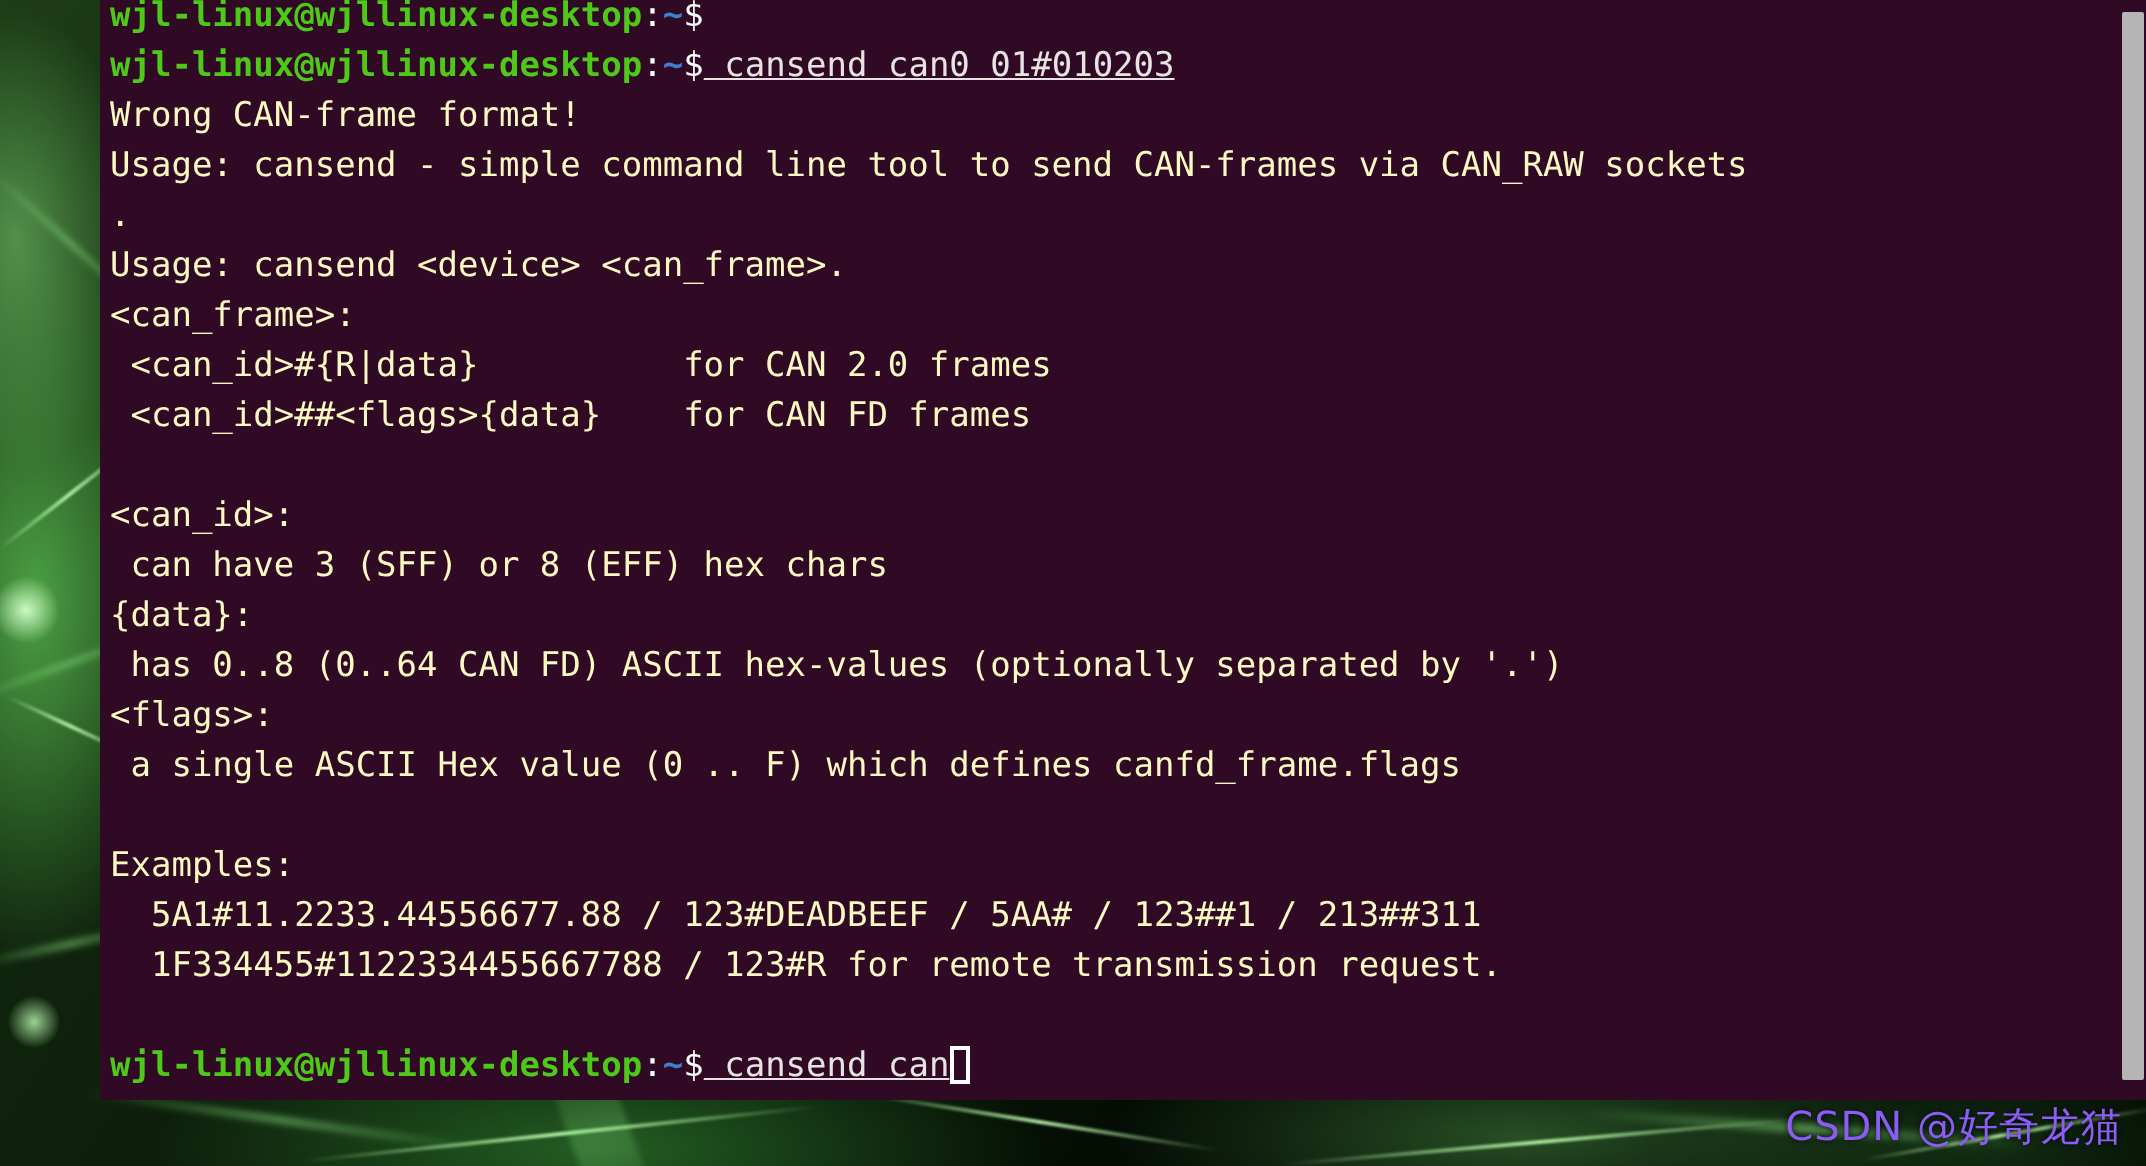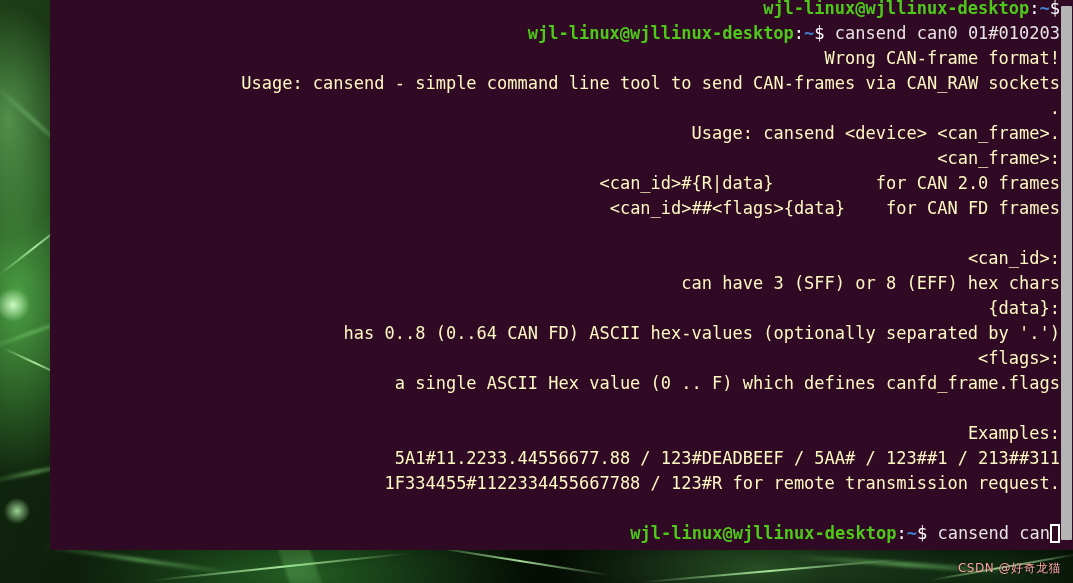--- a/index.html
+++ b/index.html
@@ -45,39 +45,38 @@
 
   
   #terminal {
     position: absolute;
     left: 50px;
     top: 0;
     width: 1023px;
     height: 550px;
     background: #300a24;
     overflow: hidden;
-    text-align: right;
   }
   #term-text {
     position: absolute;
     left: 5px;
     top: -4px;
     right: 13px;
     font-size: 17px;
     line-height: 25px;
     white-space: pre;
     color: #e8e3e3;
     letter-spacing: 0px;
   }
   .line { height: 25px; }
   .usr  { color: #4ec919; font-weight: bold; }
   .colon{ color: #ffffff; }
   .tilde{ color: #3f7fd0; font-weight: bold; }
   .dollar{ color: #ffffff; }
-  .cmd  { color: #e8e3e3; }
+  .cmd  { color: #e8e3e3; text-decoration: underline; }
   .out  { color: #fef9c3; }
 
   
   .cursor {
     display: inline-block;
     width: 10px;
     height: 19px;
     vertical-align: -4px;
     border: 2px solid #ffffff;
     box-sizing: border-box;
@@ -102,22 +101,22 @@
     background: #b5b5b5;
     border-radius: 1px;
   }
 
   
   #watermark {
     position: absolute;
     right: 12px;
     bottom: 6px;
     font-family: "DejaVu Sans", "Liberation Sans", sans-serif;
-    font-size: 12px;
-    color: #fca5a5;
+    font-size: 20px;
+    color: #8b5cf6;
     letter-spacing: 0.5px;
     text-shadow: 0 0 3px rgba(0,0,0,0.9);
   }
 </style>
 </head>
 <body>
 
 <div id="screen">
 
   <div id="wallpaper">

